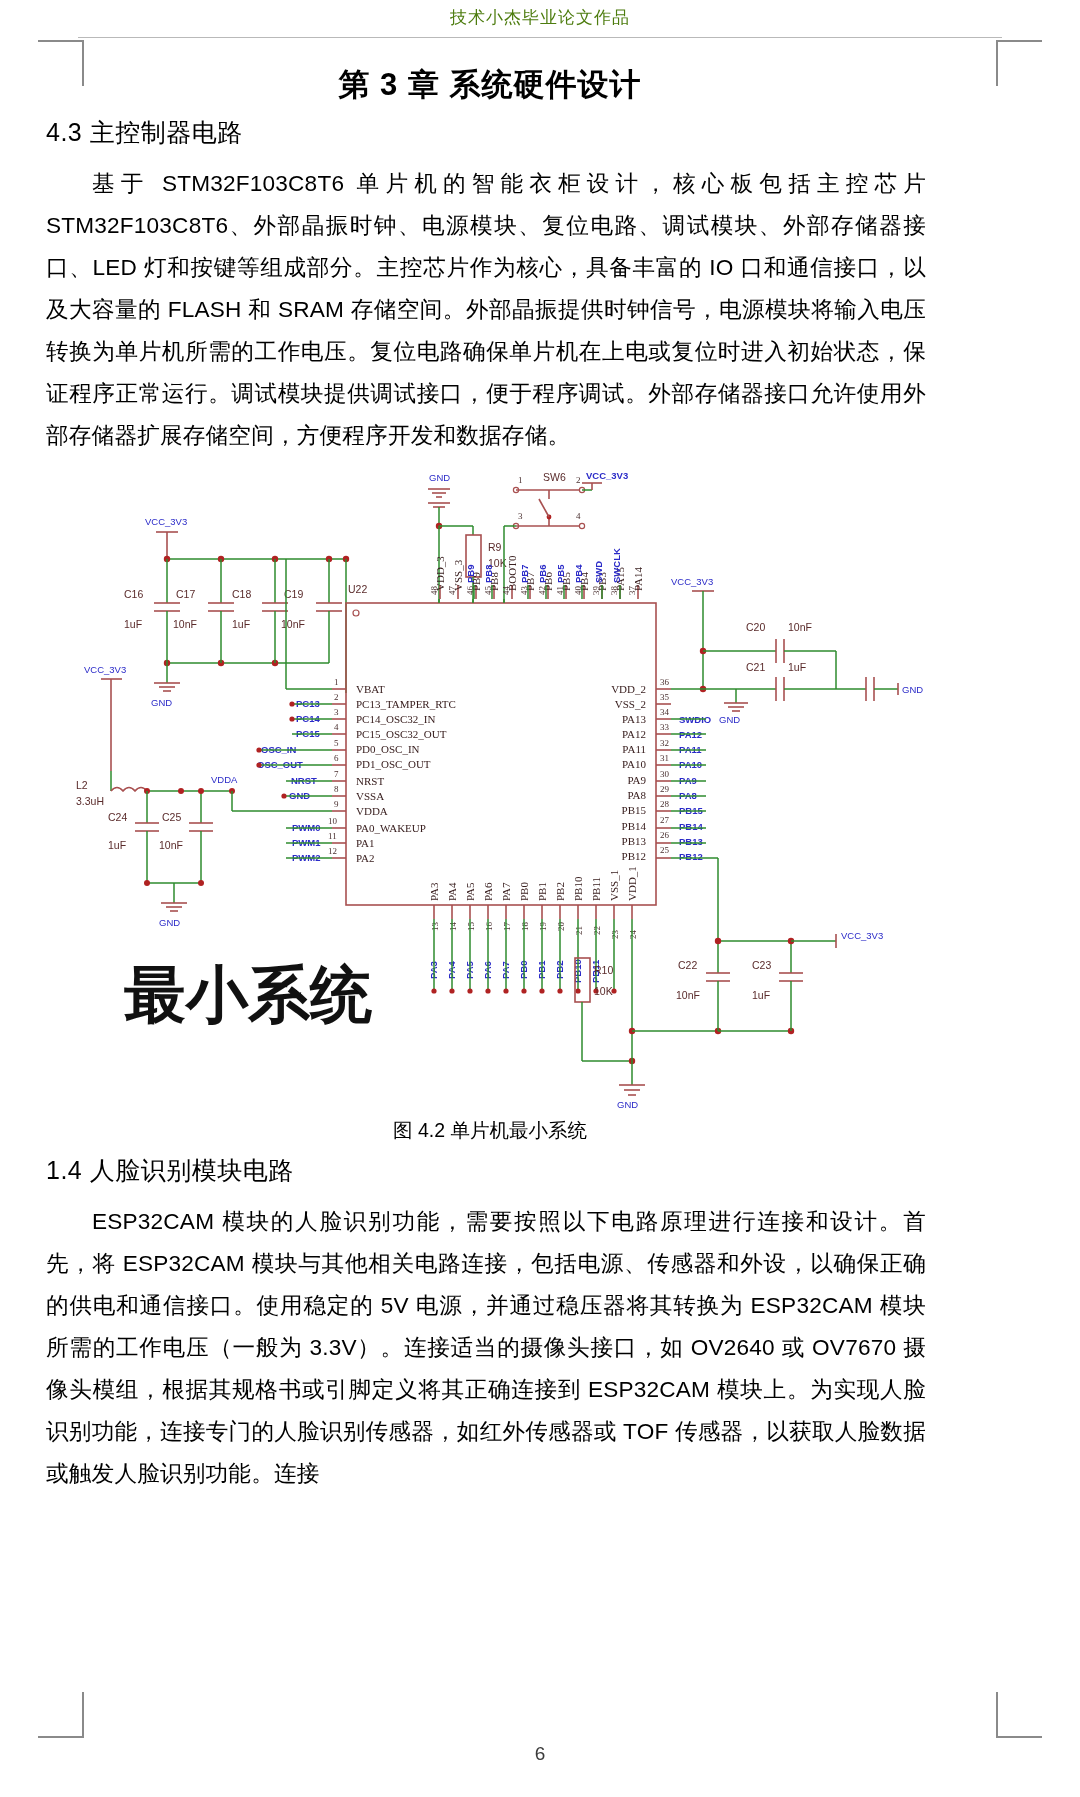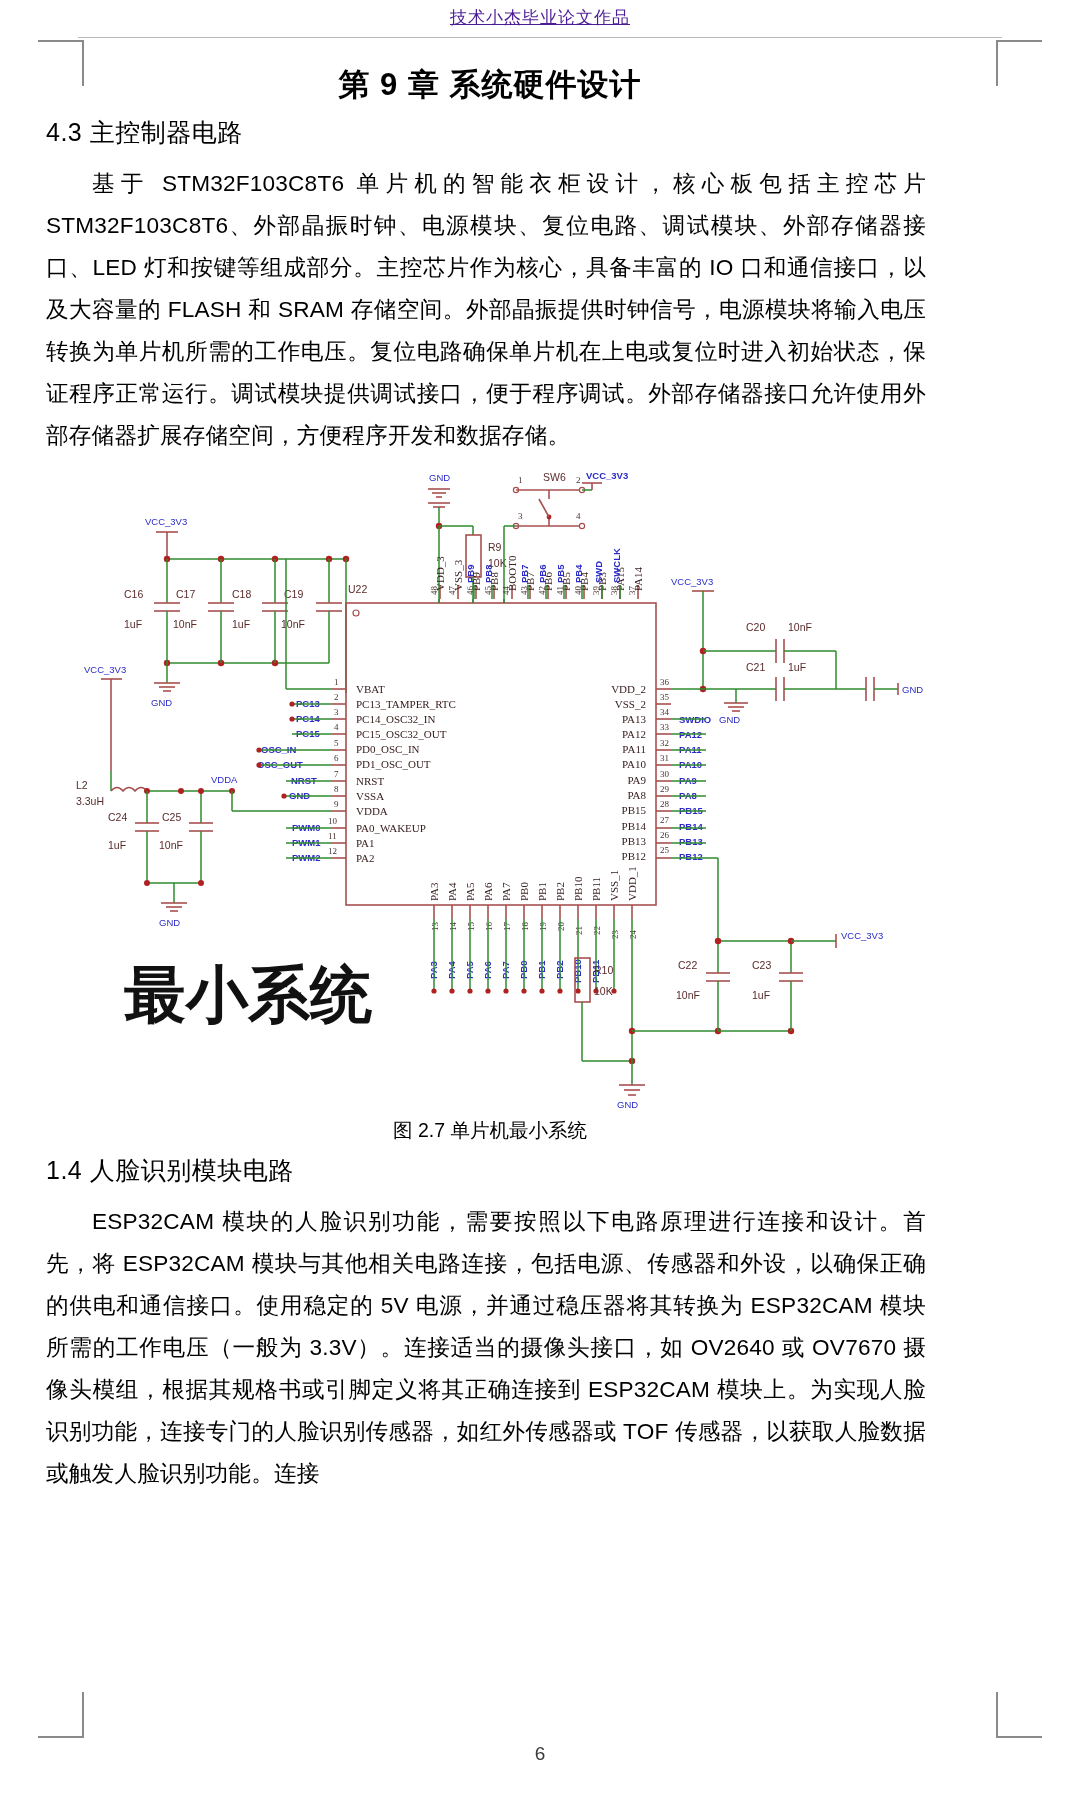--- a/index.html
+++ b/index.html
@@ -10,23 +10,22 @@
     font-family:"Liberation Sans","DejaVu Sans",sans-serif;
     color:#000;
     position:relative;
     overflow:hidden;
   }
   .page { position:relative; width:1080px; height:1797px; }
 
   
   .header-text {
     position:absolute; top:6px; left:0; width:1080px;
-    text-align:center; font-size:17px; color:#4c1d95;
+    text-align:center; font-size:17px; color:#4d7c0f;
     letter-spacing:1px;
-    text-decoration:underline;
   }
   .header-rule {
     position:absolute; top:37px; left:78px; width:924px; height:1px;
     background:#b9b9b9;
   }
 
   
   .crop { position:absolute; }
   .crop span { position:absolute; background:#8a8a8a; }
   .crop .h { height:1.6px; }
@@ -123,21 +122,21 @@
       <span class="h"></span>
       <span class="v"></span>
     </div>
   <div class="crop crop-br">
       <span class="h"></span>
       <span class="v"></span>
     </div>
 
   <div class="content">
 
-    <div class="chapter-title">第 9 章  系统硬件设计</div>
+    <div class="chapter-title">第 3 章  系统硬件设计</div>
 
     <div class="section-heading">4.3 主控制器电路</div>
 
     <p class="body">基于 STM32F103C8T6 单片机的智能衣柜设计，核心板包括主控芯片 STM32F103C8T6、外部晶振时钟、电源模块、复位电路、调试模块、外部存储器接口、LED 灯和按键等组成部分。主控芯片作为核心，具备丰富的 IO 口和通信接口，以及大容量的 FLASH 和 SRAM 存储空间。外部晶振提供时钟信号，电源模块将输入电压转换为单片机所需的工作电压。复位电路确保单片机在上电或复位时进入初始状态，保证程序正常运行。调试模块提供调试接口，便于程序调试。外部存储器接口允许使用外部存储器扩展存储空间，方便程序开发和数据存储。</p>
 
     <div class="schematic-wrap">
       <svg class="schematic" viewBox="0 0 888 640" xmlns="http://www.w3.org/2000/svg">
 
         <g>
 
@@ -723,21 +722,21 @@
           <line class="partline" x1="578" y1="619" x2="594" y2="619"></line>
           <line class="partline" x1="582" y1="624" x2="590" y2="624"></line>
           <text class="t-net" x="571" y="637">GND</text>
         </g>
 
         <text class="t-big" x="78" y="545">最小系统</text>
 
       </svg>
     </div>
 
-    <div class="fig-caption">图 2.7 单片机最小系统</div>
+    <div class="fig-caption">图 4.2 单片机最小系统</div>
 
     <div class="section-heading">1.4 人脸识别模块电路</div>
 
     <p class="body">ESP32CAM 模块的人脸识别功能，需要按照以下电路原理进行连接和设计。首先，将 ESP32CAM 模块与其他相关电路连接，包括电源、传感器和外设，以确保正确的供电和通信接口。使用稳定的 5V 电源，并通过稳压器将其转换为 ESP32CAM 模块所需的工作电压（一般为 3.3V）。连接适当的摄像头接口，如 OV2640 或 OV7670 摄像头模组，根据其规格书或引脚定义将其正确连接到 ESP32CAM 模块上。为实现人脸识别功能，连接专门的人脸识别传感器，如红外传感器或 TOF 传感器，以获取人脸数据或触发人脸识别功能。连接</p>
 
   </div>
 
   <div class="page-number">6</div>
 
 </div>

